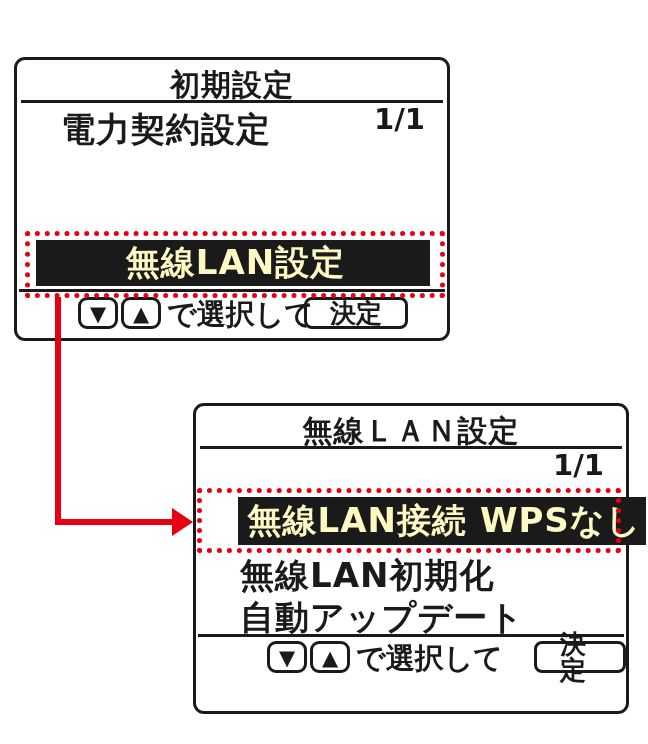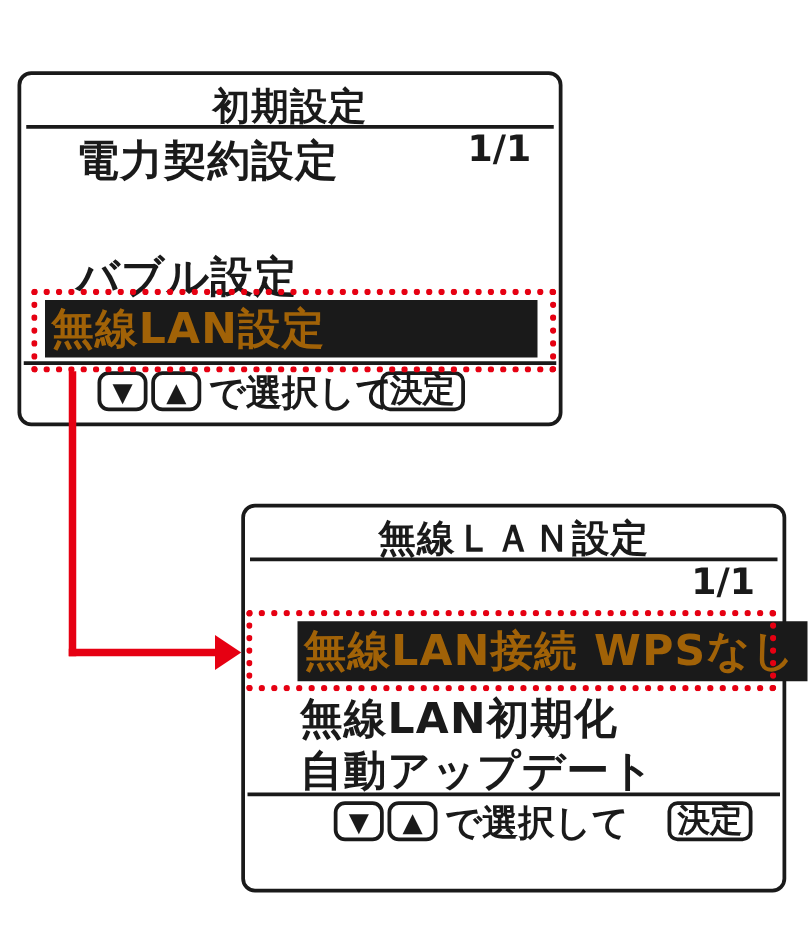--- a/index.html
+++ b/index.html
@@ -10,55 +10,54 @@
   .screen2{left:193px;top:403px;width:436px;height:311px;}
   .scr-title{position:absolute;left:0;right:0;top:5px;text-align:center;font-size:30px;letter-spacing:1px;}
   .scr-page{position:absolute;right:22px;top:7px;font-size:29px;margin-top:35px;}
   .hline{position:absolute;height:3px;background:#1a1a1a;}
   .title-line{left:4px;right:4px;top:40px;}
   .s1-footer-line{left:2px;right:2px;top:229px;}
   .s2-footer-line{left:2px;right:2px;top:228px;}
   .menu-item{position:absolute;left:16px;font-size:34px;line-height:42px;white-space:nowrap;letter-spacing:1px;margin-left:28px;}
   .s1-i0{top:48px;} .s1-i1{top:95px;} .s1-i2{top:141px;}
   .s2-i0{top:46px;} .s2-i2{top:148px;} .s2-i3{top:190px;}
-  .hl-bar{position:absolute;background:#1a1a1a;color:#a16207;font-size:34px;white-space:nowrap;
-          letter-spacing:1px;display:flex;align-items:center;}
+  .hl-bar{position:absolute;background:#1a1a1a;color:#fef9c3;font-size:34px;white-space:nowrap;
+          letter-spacing:1px;display:flex;align-items:center;justify-content:center;}
   .s1-bar{left:19px;top:180px;width:394px;height:46px;padding-left:5px;box-sizing:border-box;}
   .s2-bar{left:10px;top:91px;width:408px;height:48px;padding-left:5px;box-sizing:border-box;margin-left:32px;}
   .dotted-box{position:absolute;box-sizing:border-box;border:5px dotted #e60012;border-radius:3px;z-index:5;}
   .box1{left:25px;top:231px;width:420px;height:67px;}
   .box2{left:197px;top:488px;width:424px;height:65px;}
   .footer{position:absolute;left:0;right:0;height:36px;}
   .s1-footer{top:237px;} .s2-footer{top:235px;}
   .tri-btn{position:absolute;width:40px;height:32px;box-sizing:border-box;border:3px solid #1a1a1a;
            border-radius:9px;display:flex;align-items:center;justify-content:center;font-size:21px;padding-top:1px;}
   .s1-down{left:61px;} .s1-up{left:104px;}
   .s2-down{left:71px;} .s2-up{left:114px;}
   .footer-hint{position:absolute;top:0;font-size:29px;line-height:34px;white-space:nowrap;}
   .s1-hint{left:150px;} .s2-hint{left:160px;}
   .enter-btn{position:absolute;top:0;height:32px;box-sizing:border-box;border:3px solid #1a1a1a;
-             border-radius:8px;font-size:26px;line-height:26px;padding:0 5px;display:flex;align-items:center;}
+             border-radius:8px;font-size:26px;line-height:26px;padding:0 23px;display:flex;align-items:center;}
   .s1-enter{left:287px;} .s2-enter{left:338px;}
   .arrow-v{position:absolute;left:55px;top:297px;width:6px;height:228px;background:#e60012;z-index:4;}
   .arrow-h{position:absolute;left:55px;top:519px;width:120px;height:6px;background:#e60012;z-index:4;}
   .arrow-head{position:absolute;left:172px;top:508px;width:0;height:0;z-index:4;
               border-left:21px solid #e60012;border-top:14px solid transparent;border-bottom:14px solid transparent;}
 </style>
 </head>
 <body>
 
 <div class="canvas">
 
   <section class="screen screen1">
     <div class="scr-title">初期設定</div>
     <div class="scr-page">1/1</div>
     <div class="hline title-line"></div>
 
     <div class="menu-item s1-i0">電力契約設定</div>
-    <div class="menu-item s1-i2">バブル設定</div>
     <div class="hl-bar s1-bar">
       <span>無線LAN設定</span>
     </div>
 
     <div class="hline s1-footer-line"></div>
     <div class="footer s1-footer">
       <div class="tri-btn s1-down">
         <span>▼</span>
       </div>
       <div class="tri-btn s1-up">

